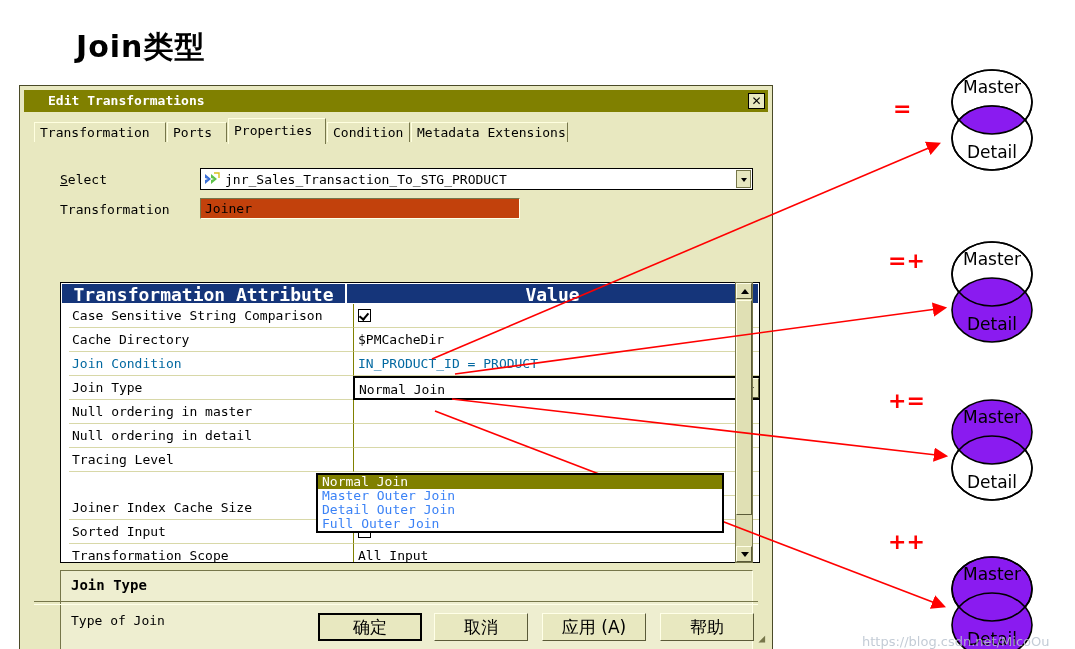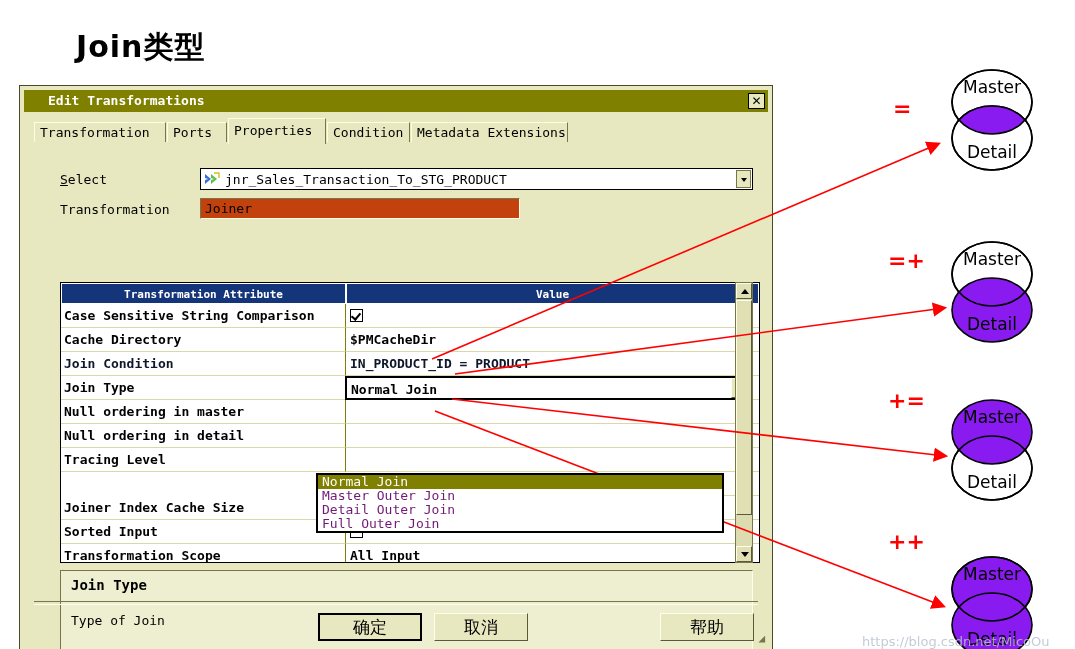--- a/index.html
+++ b/index.html
@@ -108,43 +108,43 @@
     border:1px solid #000;
     box-sizing:border-box;
     overflow:hidden;
   }
   .grid-head{
     position:absolute;left:0;top:0;width:698px;height:21px;
     background:#ffffff;
   }
   .gh{
     position:absolute;top:0;height:21px;background:#15357a;
-    color:#ffffff;font-size:11px;font-weight:700;
+    color:#ffffff;font-size:18px;font-weight:700;
     line-height:21px;text-align:center;box-sizing:border-box;
     border:1px solid #ffffff;
     white-space:nowrap;
   }
   .row{
-    position:absolute;left:0;width:552px;height:24px;font-weight:bold;
+    position:absolute;left:8px;width:552px;height:24px;
   }
   .cell-a{
     position:absolute;left:0;top:0;width:285px;height:24px;
     border-bottom:1px solid #d8d8a8;border-right:1px solid #808000;
     font-size:13px;line-height:23px;color:#000;
     padding-left:3px;box-sizing:border-box;white-space:nowrap;
     background:#ffffff;
   }
   .cell-v{
     position:absolute;left:285px;top:0;width:413px;height:24px;
     border-bottom:1px solid #d8d8a8;
     font-size:13px;line-height:23px;color:#000;
     padding-left:4px;box-sizing:border-box;white-space:nowrap;
     background:#ffffff;
   }
-  .row.disabled .cell-a,.row.disabled .cell-v{color:#0f172a;}
+  .row.disabled .cell-a,.row.disabled .cell-v{color:#0369a1;}
   .chk{
     display:inline-block;width:13px;height:13px;
     border:1px solid #000;background:#fff;
     position:relative;vertical-align:-2px;
     box-sizing:border-box;
   }
   .chk.on:after{
     content:"";position:absolute;left:2px;top:1px;width:4px;height:7px;
     border:solid #000;border-width:0 2px 2px 0;transform:rotate(40deg);
   }
@@ -168,21 +168,21 @@
     border-top:5px solid #000;
   }
 
   
   .dropdown{
     position:absolute;left:284px;top:331px;width:408px;height:60px;
     background:#ffffff;border:2px solid #000;
     box-sizing:border-box;z-index:30;
   }
   .dd-item{
-    height:14px;line-height:14px;font-size:13px;color:#701a75;
+    height:14px;line-height:14px;font-size:13px;color:#3b82f6;
     padding-left:4px;white-space:nowrap;box-sizing:border-box;
   }
   .dd-item.sel{background:#808000;color:#ffffff;}
 
   
   .vscroll{
     position:absolute;left:703px;top:140px;width:18px;height:281px;
     background:#dcdcb0;border:1px solid #76764a;box-sizing:border-box;
   }
   .vs-btn{
@@ -384,20 +384,21 @@
       <div class="descbox">
         <div class="desc-title">Join Type</div>
         <div class="desc-body">Type of Join</div>
       </div>
     </div>
 
     <div class="btnbar">
       <div class="sep"></div>
       <div class="btn default" style="left:294px;width:104px;">确定</div>
       <div class="btn" style="left:410px;width:94px;">取消</div>
+      <div class="btn" style="left:518px;width:104px;">应用 (A)</div>
       <div class="btn" style="left:636px;width:94px;">帮助</div>
       <div class="resize-grip">◢</div>
     </div>
   </div>
 
   <div class="op" style="left:893px;top:80px;">=</div>
   <div class="venn" style="left:946px;top:48px;">
     <svg width="92" height="112" viewBox="0 0 92 112">
       <defs>
         <clipPath id="clipM1">

